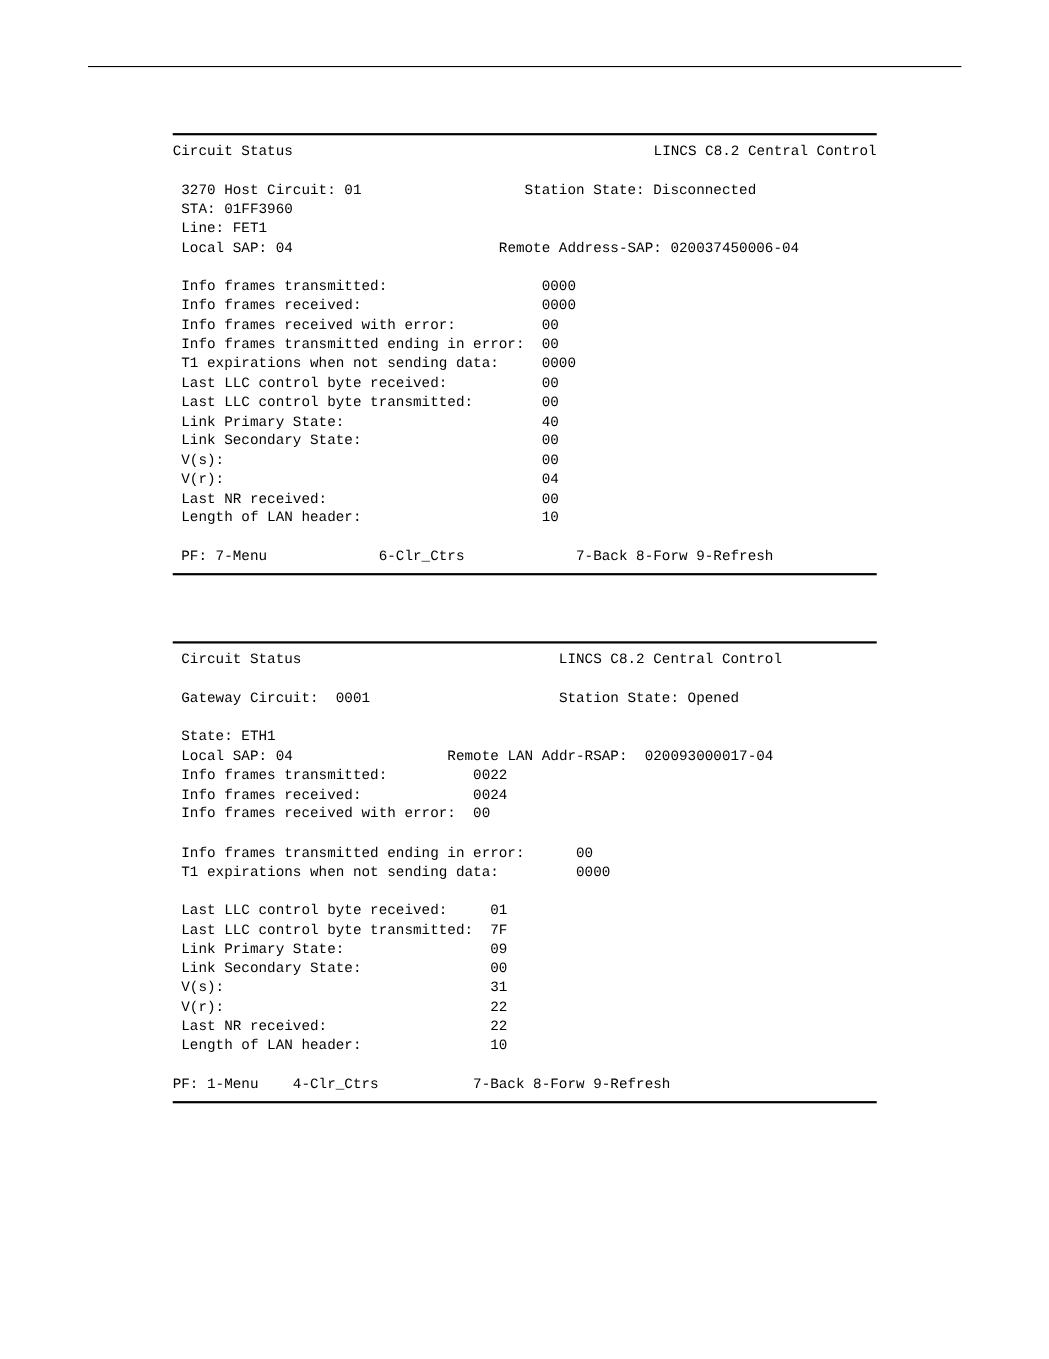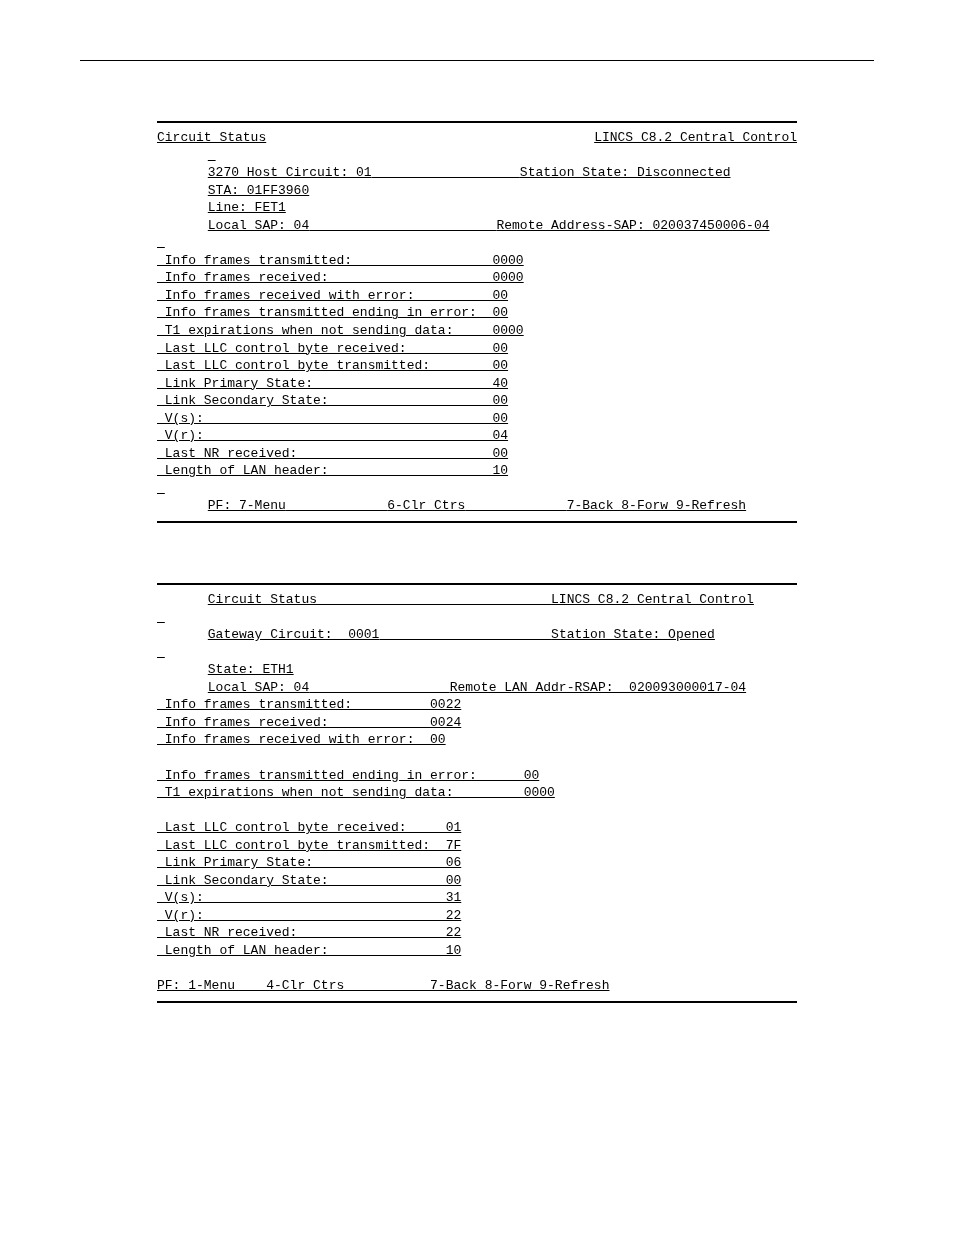--- a/index.html
+++ b/index.html
@@ -14,21 +14,20 @@
       box-sizing: border-box;
     }
     hr.top {
       border: none;
       border-top: 1px solid #000;
       margin: 0 0 60px 0;
     }
     .panel {
       margin: 0 auto 60px auto;
       max-width: 640px;
-      text-decoration: underline;
     }
     .panel pre {
       margin: 0;
       white-space: pre;
       font-family: "Courier New", Courier, monospace;
       font-size: 13px;
       line-height: 1.35;
     }
     .panel .bar {
       border-top: 2px solid #000;
@@ -37,21 +36,20 @@
     .panel .bar-bottom {
       border-top: 2px solid #000;
       margin: 6px 0 0 0;
     }
     .row {
       display: flex;
       justify-content: space-between;
     }
     .indent {
       padding-left: 1ch;
-      margin-left: 43px;
     }
   </style>
 </head>
 <body>
 
 <hr class="top">
 
 <div class="panel">
   <div class="bar"></div>
 
@@ -96,21 +94,21 @@
 <span class="indent"><span>Local SAP: 04</span>                  <span>Remote LAN Addr-RSAP:  020093000017-04</span></span>
 <span id="p2-stats1"><span> Info frames transmitted:          0022</span>
 <span> Info frames received:             0024</span>
 <span> Info frames received with error:  00</span>
 </span>
 <span id="p2-stats2"><span> Info frames transmitted ending in error:      00</span>
 <span> T1 expirations when not sending data:         0000</span>
 </span>
 <span id="p2-stats3"><span> Last LLC control byte received:     01</span>
 <span> Last LLC control byte transmitted:  7F</span>
-<span> Link Primary State:                 06</span>
+<span> Link Primary State:                 09</span>
 <span> Link Secondary State:               00</span>
 <span> V(s):                               31</span>
 <span> V(r):                               22</span>
 <span> Last NR received:                   22</span>
 <span> Length of LAN header:               10</span>
 </span>
 <span>PF: 1-Menu    4-Clr_Ctrs           7-Back 8-Forw 9-Refresh</span></pre>
 
   <div class="bar-bottom"></div>
 </div>

